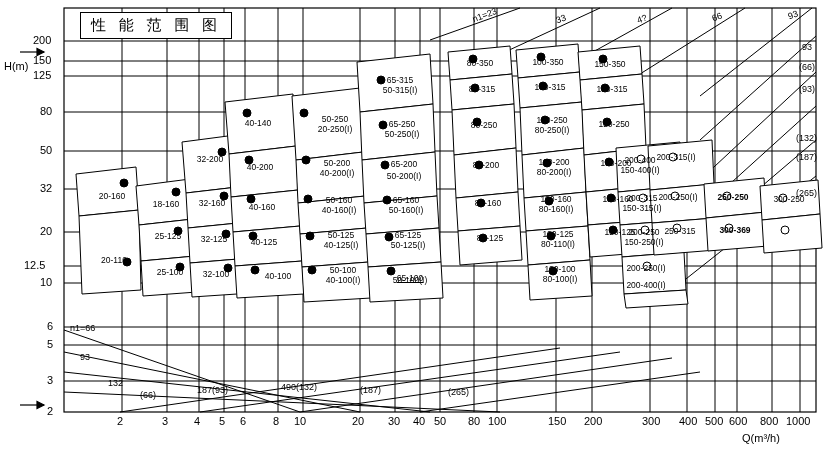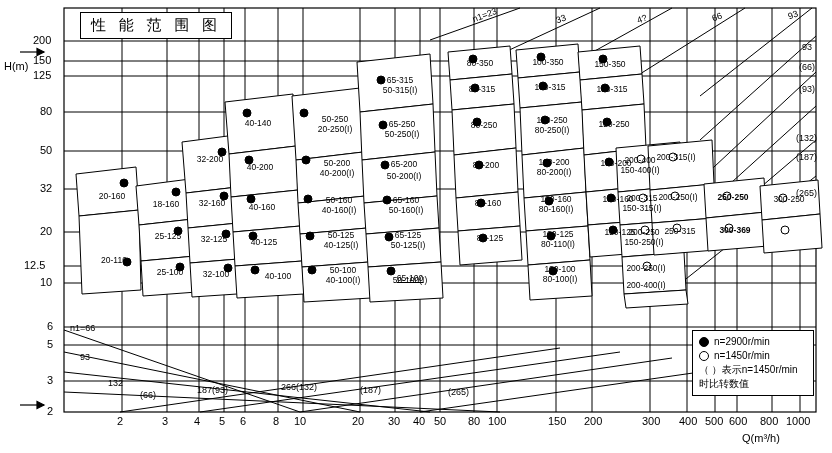--- a/index.html
+++ b/index.html
@@ -282,21 +282,21 @@
   <div class="ntag" style="left:796px;top:133px;">(132)</div>
   <div class="ntag" style="left:796px;top:152px;">(187)</div>
   <div class="ntag" style="left:796px;top:188px;">(265)</div>
   <div class="ntag" style="left:801px;top:112px;padding-left:48px;">265</div>
 
   <div class="ntag" style="left:70px;top:323px;">n1=66</div>
   <div class="ntag" style="left:80px;top:352px;">93</div>
   <div class="ntag" style="left:108px;top:378px;">132</div>
   <div class="ntag" style="left:140px;top:390px;">(66)</div>
   <div class="ntag" style="left:197px;top:385px;">187(93)</div>
-  <div class="ntag" style="left:281px;top:382px;">266(132)</div>
+  <div class="ntag" style="left:281px;top:382px;">490(132)</div>
   <div class="ntag" style="left:360px;top:385px;">(187)</div>
   <div class="ntag" style="left:448px;top:387px;">(265)</div>
 
   <div class="cell-text" style="left:92px;top:192px;width:40px;">20-160</div>
   <div class="cell-text" style="left:94px;top:256px;width:40px;">20-110</div>
 
   <div class="cell-text" style="left:146px;top:200px;width:40px;">18-160</div>
   <div class="cell-text" style="left:148px;top:232px;width:40px;">25-125</div>
   <div class="cell-text" style="left:150px;top:268px;width:40px;">25-100</div>
 
@@ -373,30 +373,14 @@
 
   <div class="cell-text" style="left:650px;top:153px;width:52px;">200-315(I)</div>
   <div class="cell-text" style="left:652px;top:193px;width:52px;">200-250(I)</div>
   <div class="cell-text" style="left:654px;top:227px;width:52px;">250-315</div>
 
   <div class="cell-text" style="left:708px;top:193px;width:50px;font-weight:bold;">250-250</div>
   <div class="cell-text" style="left:710px;top:226px;width:50px;font-weight:bold;">300-369</div>
   <div class="cell-text" style="left:764px;top:195px;width:50px;">300-250</div>
   <div class="cell-text" style="left:766px;top:228px;width:50px;"></div>
 
-  <div class="legend" style="left:692px;top:330px;width:108px;">
-    <div class="row">
-      <span class="dotb"></span>
-      <span>n=2900r/min</span>
-    </div>
-    <div class="row">
-      <span class="dotw"></span>
-      <span>n=1450r/min</span>
-    </div>
-    <div class="row">
-      <span>（ ）表示n=1450r/min</span>
-    </div>
-    <div class="row">
-      <span>时比转数值</span>
-    </div>
-  </div>
 
 </div>
 
 </body></html>

